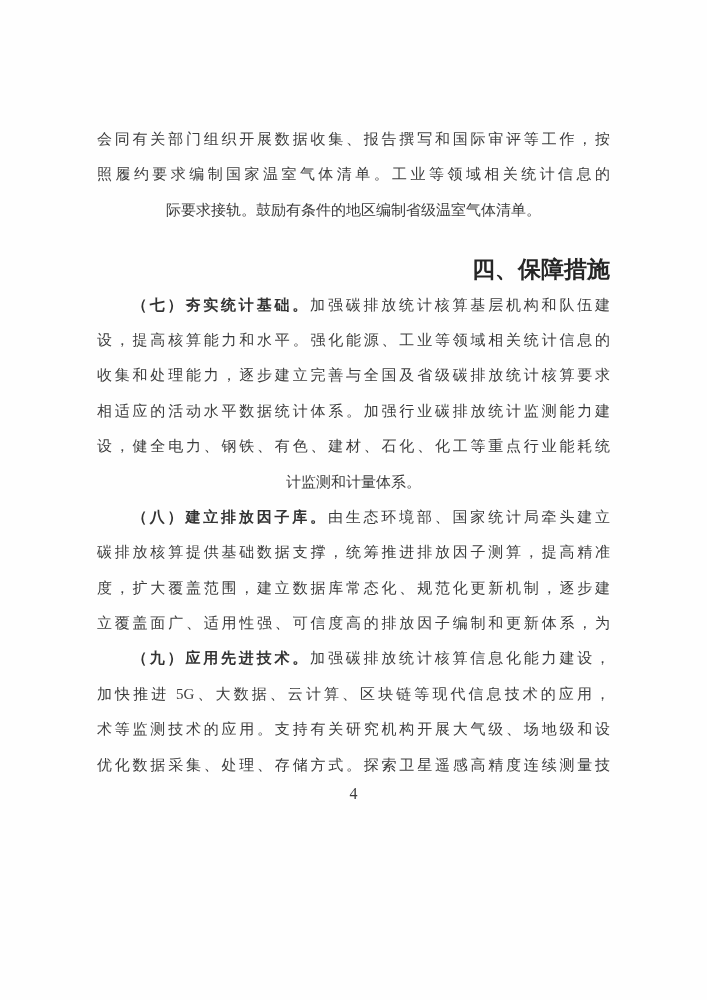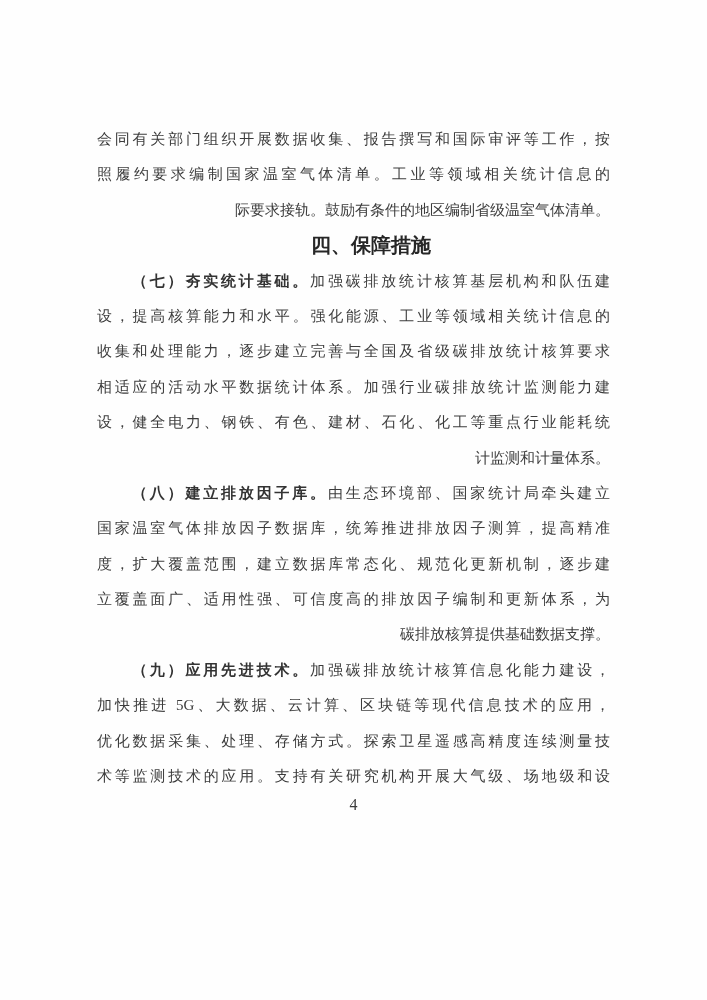--- a/index.html
+++ b/index.html
@@ -27,33 +27,34 @@
     font-size: 15px;
     color: var(--text-color, #3c3c3c);
     text-align: justify;
     text-align-last: justify;
     text-justify: inter-character;
     font-kerning: none;
     overflow: hidden;
     white-space: nowrap;
   }
   .line.no-just {
-    text-align: right;
+    text-align: center;
     text-align-last: auto;
   }
   .line.indent {
     padding-left: 35px;
   }
   .line.heading {
     font-family: "Liberation Sans", "DejaVu Sans", sans-serif;
     font-weight: 700;
-    font-size: 20px;
+    font-size: 23px;
     color: var(--heading-color, #262626);
-    text-align: center;
+    text-align: right;
     text-align-last: auto;
+    margin-top: 24px;
   }
   .lead {
     font-weight: 700;
     color: var(--lead-color, #333333);
   }
   .footer {
     width: 513px;
     margin-top: 2px;
   }
   .page-number {
@@ -72,25 +73,24 @@
       <div class="line">照履约要求编制国家温室气体清单。工业等领域相关统计信息的</div>
       <div class="line no-just">际要求接轨。鼓励有条件的地区编制省级温室气体清单。</div>
       <div class="line heading indent">四、保障措施</div>
       <div class="line indent"><span class="lead">（七）夯实统计基础。</span><span>加强碳排放统计核算基层机构和队伍建</span></div>
       <div class="line">设，提高核算能力和水平。强化能源、工业等领域相关统计信息的</div>
       <div class="line">收集和处理能力，逐步建立完善与全国及省级碳排放统计核算要求</div>
       <div class="line">相适应的活动水平数据统计体系。加强行业碳排放统计监测能力建</div>
       <div class="line">设，健全电力、钢铁、有色、建材、石化、化工等重点行业能耗统</div>
       <div class="line no-just">计监测和计量体系。</div>
       <div class="line indent"><span class="lead">（八）建立排放因子库。</span><span>由生态环境部、国家统计局牵头建立</span></div>
-      <div class="line">国家温室气体排放因子数据库，统筹推进排放因子测算，提高精准</div>
+      <div class="line">碳排放核算提供基础数据支撑，统筹推进排放因子测算，提高精准</div>
       <div class="line">度，扩大覆盖范围，建立数据库常态化、规范化更新机制，逐步建</div>
       <div class="line">立覆盖面广、适用性强、可信度高的排放因子编制和更新体系，为</div>
-      <div class="line no-just">碳排放核算提供基础数据支撑。</div>
       <div class="line indent"><span class="lead">（九）应用先进技术。</span><span>加强碳排放统计核算信息化能力建设，</span></div>
       <div class="line">加快推进 5G、大数据、云计算、区块链等现代信息技术的应用，</div>
+      <div class="line">术等监测技术的应用。支持有关研究机构开展大气级、场地级和设</div>
       <div class="line">优化数据采集、处理、存储方式。探索卫星遥感高精度连续测量技</div>
-      <div class="line">术等监测技术的应用。支持有关研究机构开展大气级、场地级和设</div>
     </div>
   <div class="footer">
     <div class="page-number">4</div>
   </div>
 </div>
 
 </body></html>

